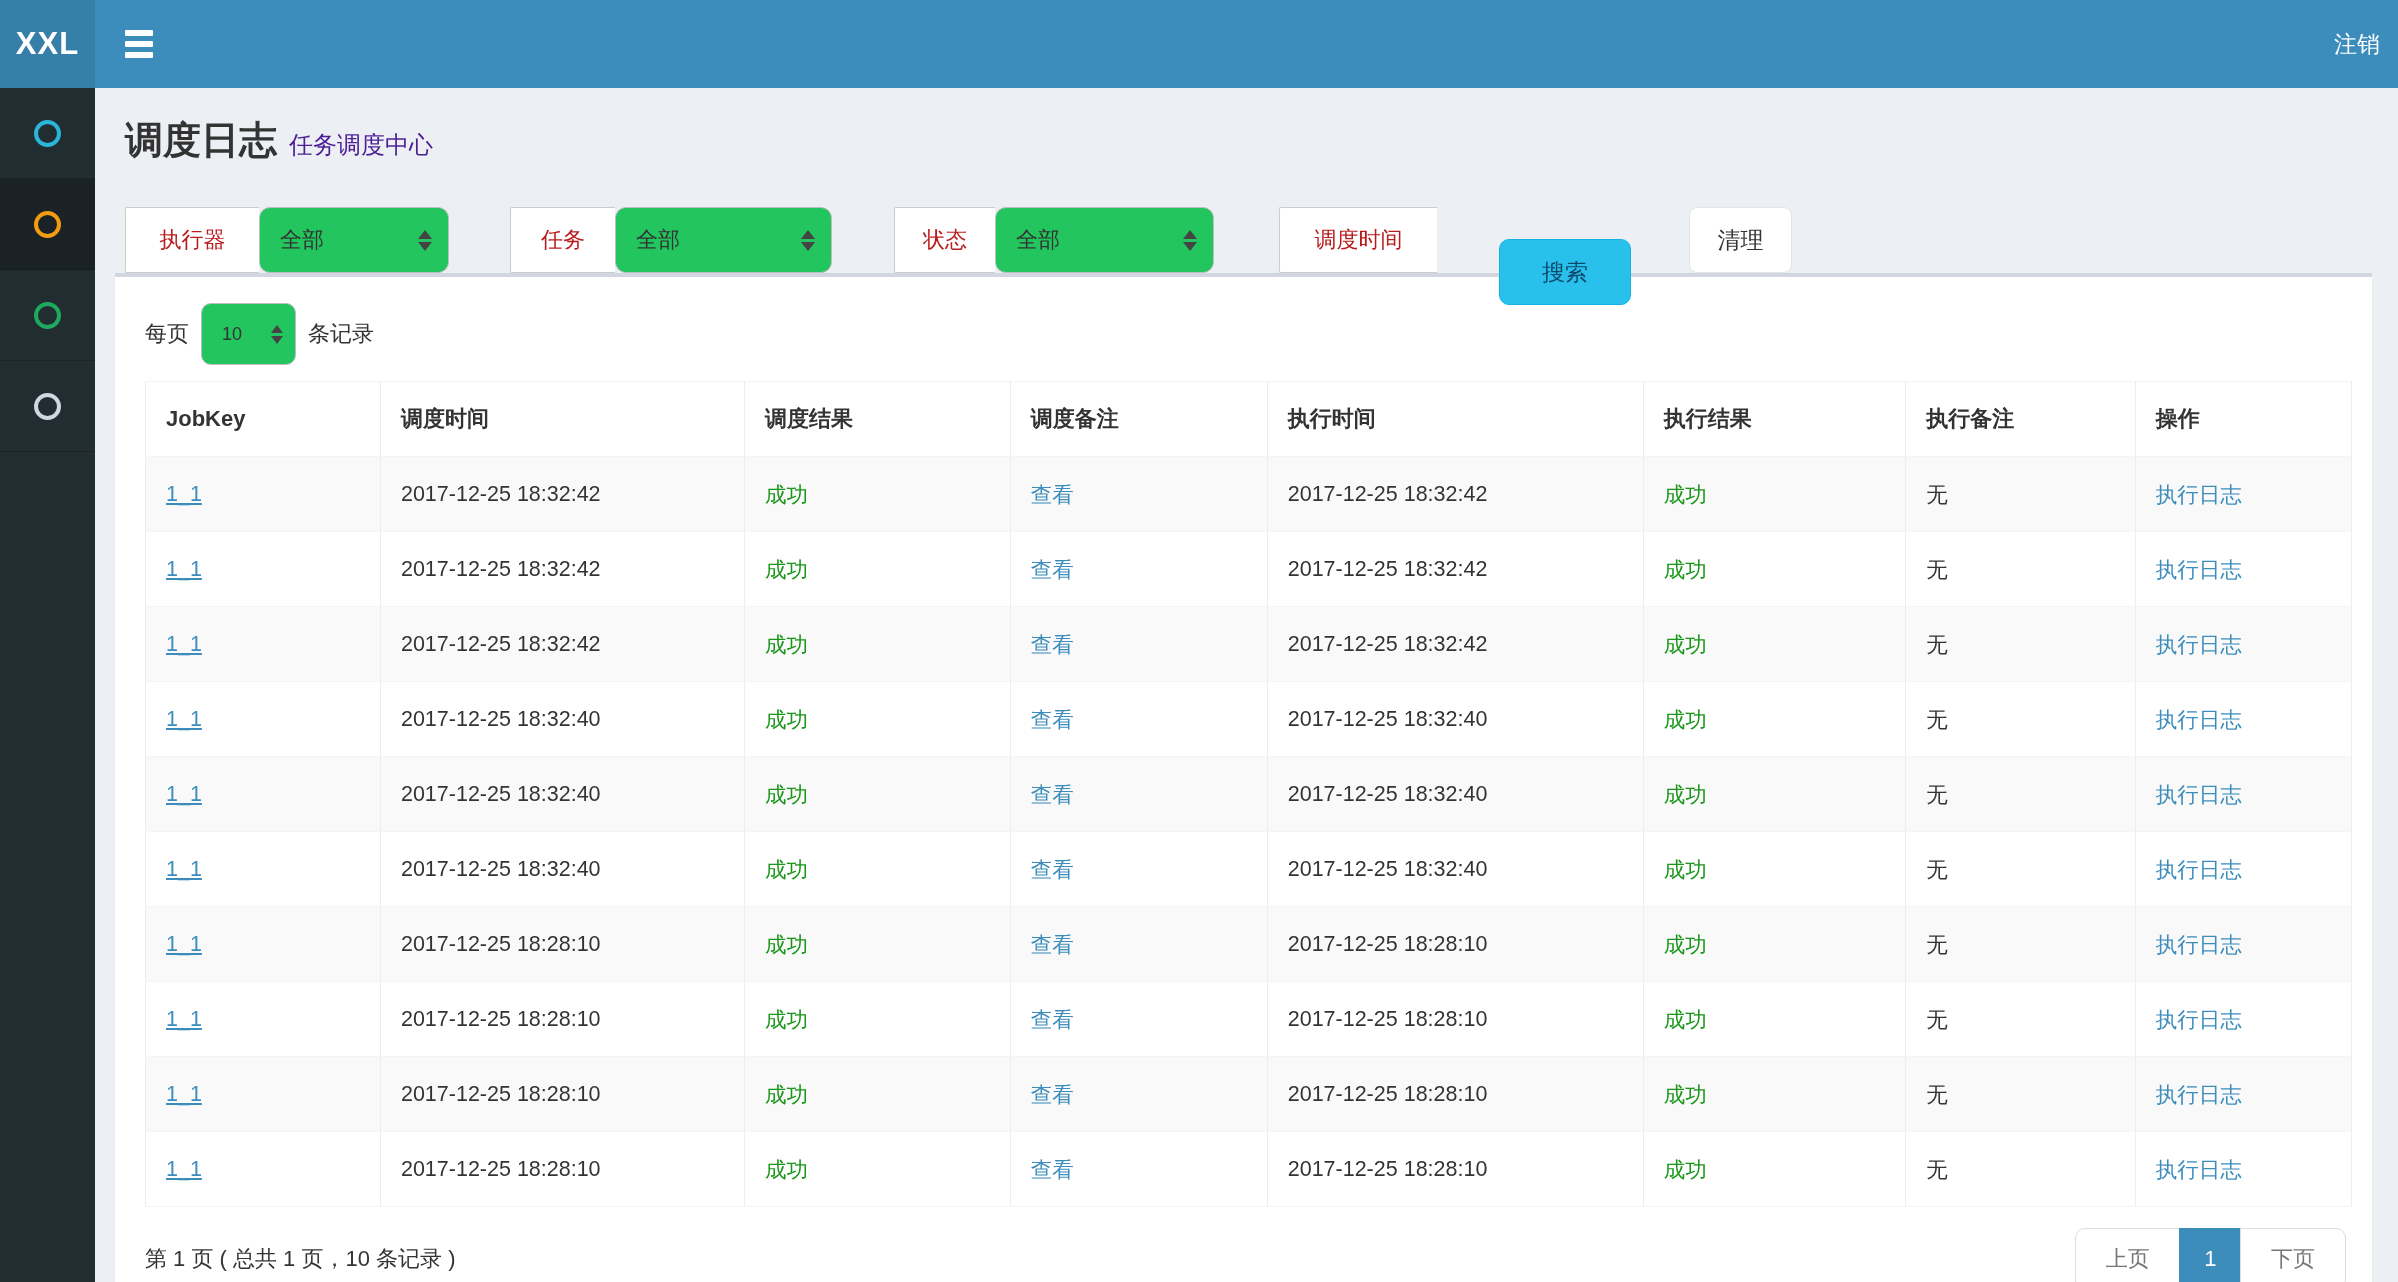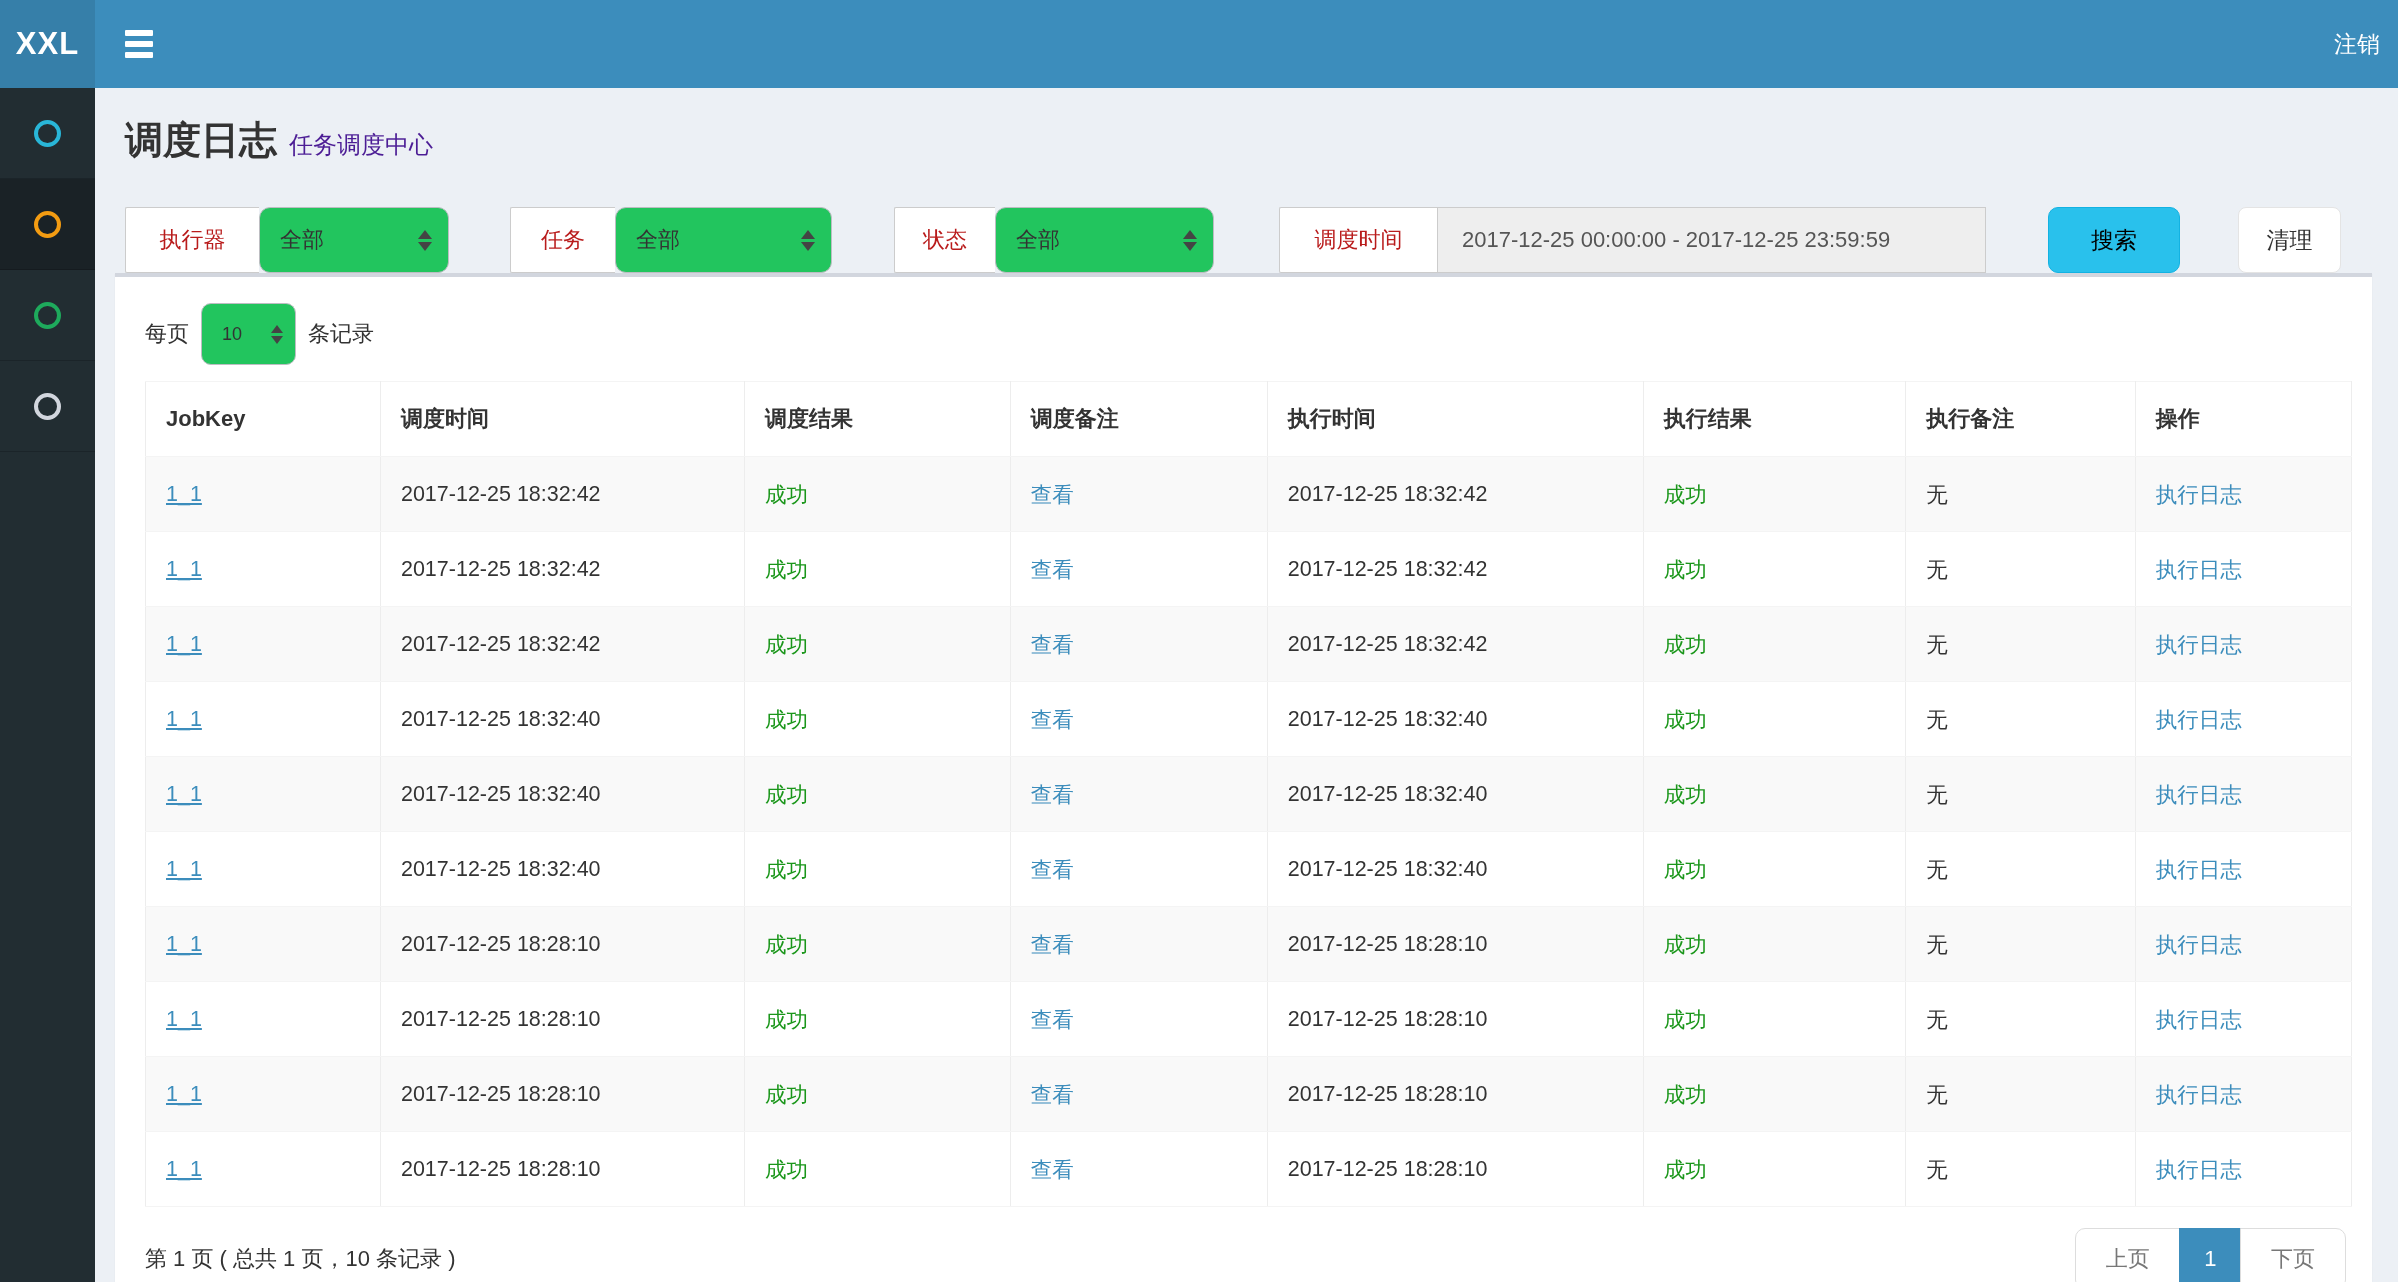--- a/index.html
+++ b/index.html
@@ -33,21 +33,21 @@
   .w-executor{width:134px;} .w-job{width:105px;} .w-status{width:101px;} .w-time{width:158px;}
   .mselect{background:#22c55e;border:1.5px solid #bdbdc2;border-radius:11px;display:flex;align-items:center;padding:0 16px 0 20px;box-sizing:border-box;cursor:pointer;}
   .sel-exec{width:190px;} .sel-job{width:217px;} .sel-status{width:219px;}
   .sel-val{font-size:22px;color:#333;}
   .arrows{margin-left:auto;display:flex;flex-direction:column;gap:3px;align-items:center;}
   .arrows .up{width:0;height:0;border-left:7px solid transparent;border-right:7px solid transparent;border-bottom:9px solid #444;}
   .arrows .down{width:0;height:0;border-left:7px solid transparent;border-right:7px solid transparent;border-top:9px solid #444;}
   .tinput{width:549px;background:#eee;border:1px solid #ccc;display:flex;align-items:center;padding:0 24px;color:#555;font-size:22px;box-sizing:border-box;white-space:nowrap;overflow:hidden;}
   .g2{margin-left:61px;} .g3{margin-left:62px;} .g4{margin-left:65px;}
   .btn{height:66px;font-size:23px;cursor:pointer;font-family:inherit;}
-  .btn-search{margin-left:62px;width:132px;background:#29c1ec;border:1px solid #13b2e2;border-radius:10px;color:#000000;}
+  .btn-search{margin-left:62px;width:132px;background:#29c1ec;border:1px solid #13b2e2;border-radius:10px;color:#0c4a6e;margin-top:32px;}
   .btn-clear{margin-left:58px;width:103px;background:#fff;border:1px solid #e4e4e4;border-radius:8px;color:#333;}
   
   .box{margin:0 26px 0 20px;background:#fff;border-top:4px solid #d2d6de;padding:26px 20px 6px 30px;box-shadow:0 1px 1px rgba(0,0,0,0.08);min-height:1000px;box-sizing:border-box;}
   .pagesize-row{display:flex;align-items:center;gap:12px;font-size:22px;}
   .mselect.small{width:95px;height:62px;border-radius:10px;padding:0 12px 0 20px;}
   .mselect.small .sel-val{font-size:18px;}
   .mselect.small .arrows .up{border-left-width:6px;border-right-width:6px;border-bottom-width:8px;}
   .mselect.small .arrows .down{border-left-width:6px;border-right-width:6px;border-top-width:8px;}
   table.log-table{width:100%;border-collapse:collapse;margin-top:16px;table-layout:fixed;}
   .log-table th,.log-table td{height:74px;padding:0 10px 0 20px;text-align:left;vertical-align:middle;border:1px solid #ededed;border-top-color:#f4f4f4;border-bottom-color:#f4f4f4;font-size:21.5px;white-space:nowrap;overflow:hidden;}
@@ -131,21 +131,20 @@
         <div class="mselect sel-status">
           <span class="sel-val">全部</span>
           <span class="arrows">
               <i class="up"></i>
               <i class="down"></i>
             </span>
         </div>
       </div>
       <div class="igroup g4">
         <span class="addon w-time">调度时间</span>
-        <div class="tinput">2017-12-25 00:00:00 - 2017-12-25 23:59:59</div>
       </div>
       <button class="btn btn-search">搜索</button>
       <button class="btn btn-clear">清理</button>
     </div>
 
     <div class="box">
 
       <div class="pagesize-row">
         <span>每页</span>
         <div class="mselect small">

